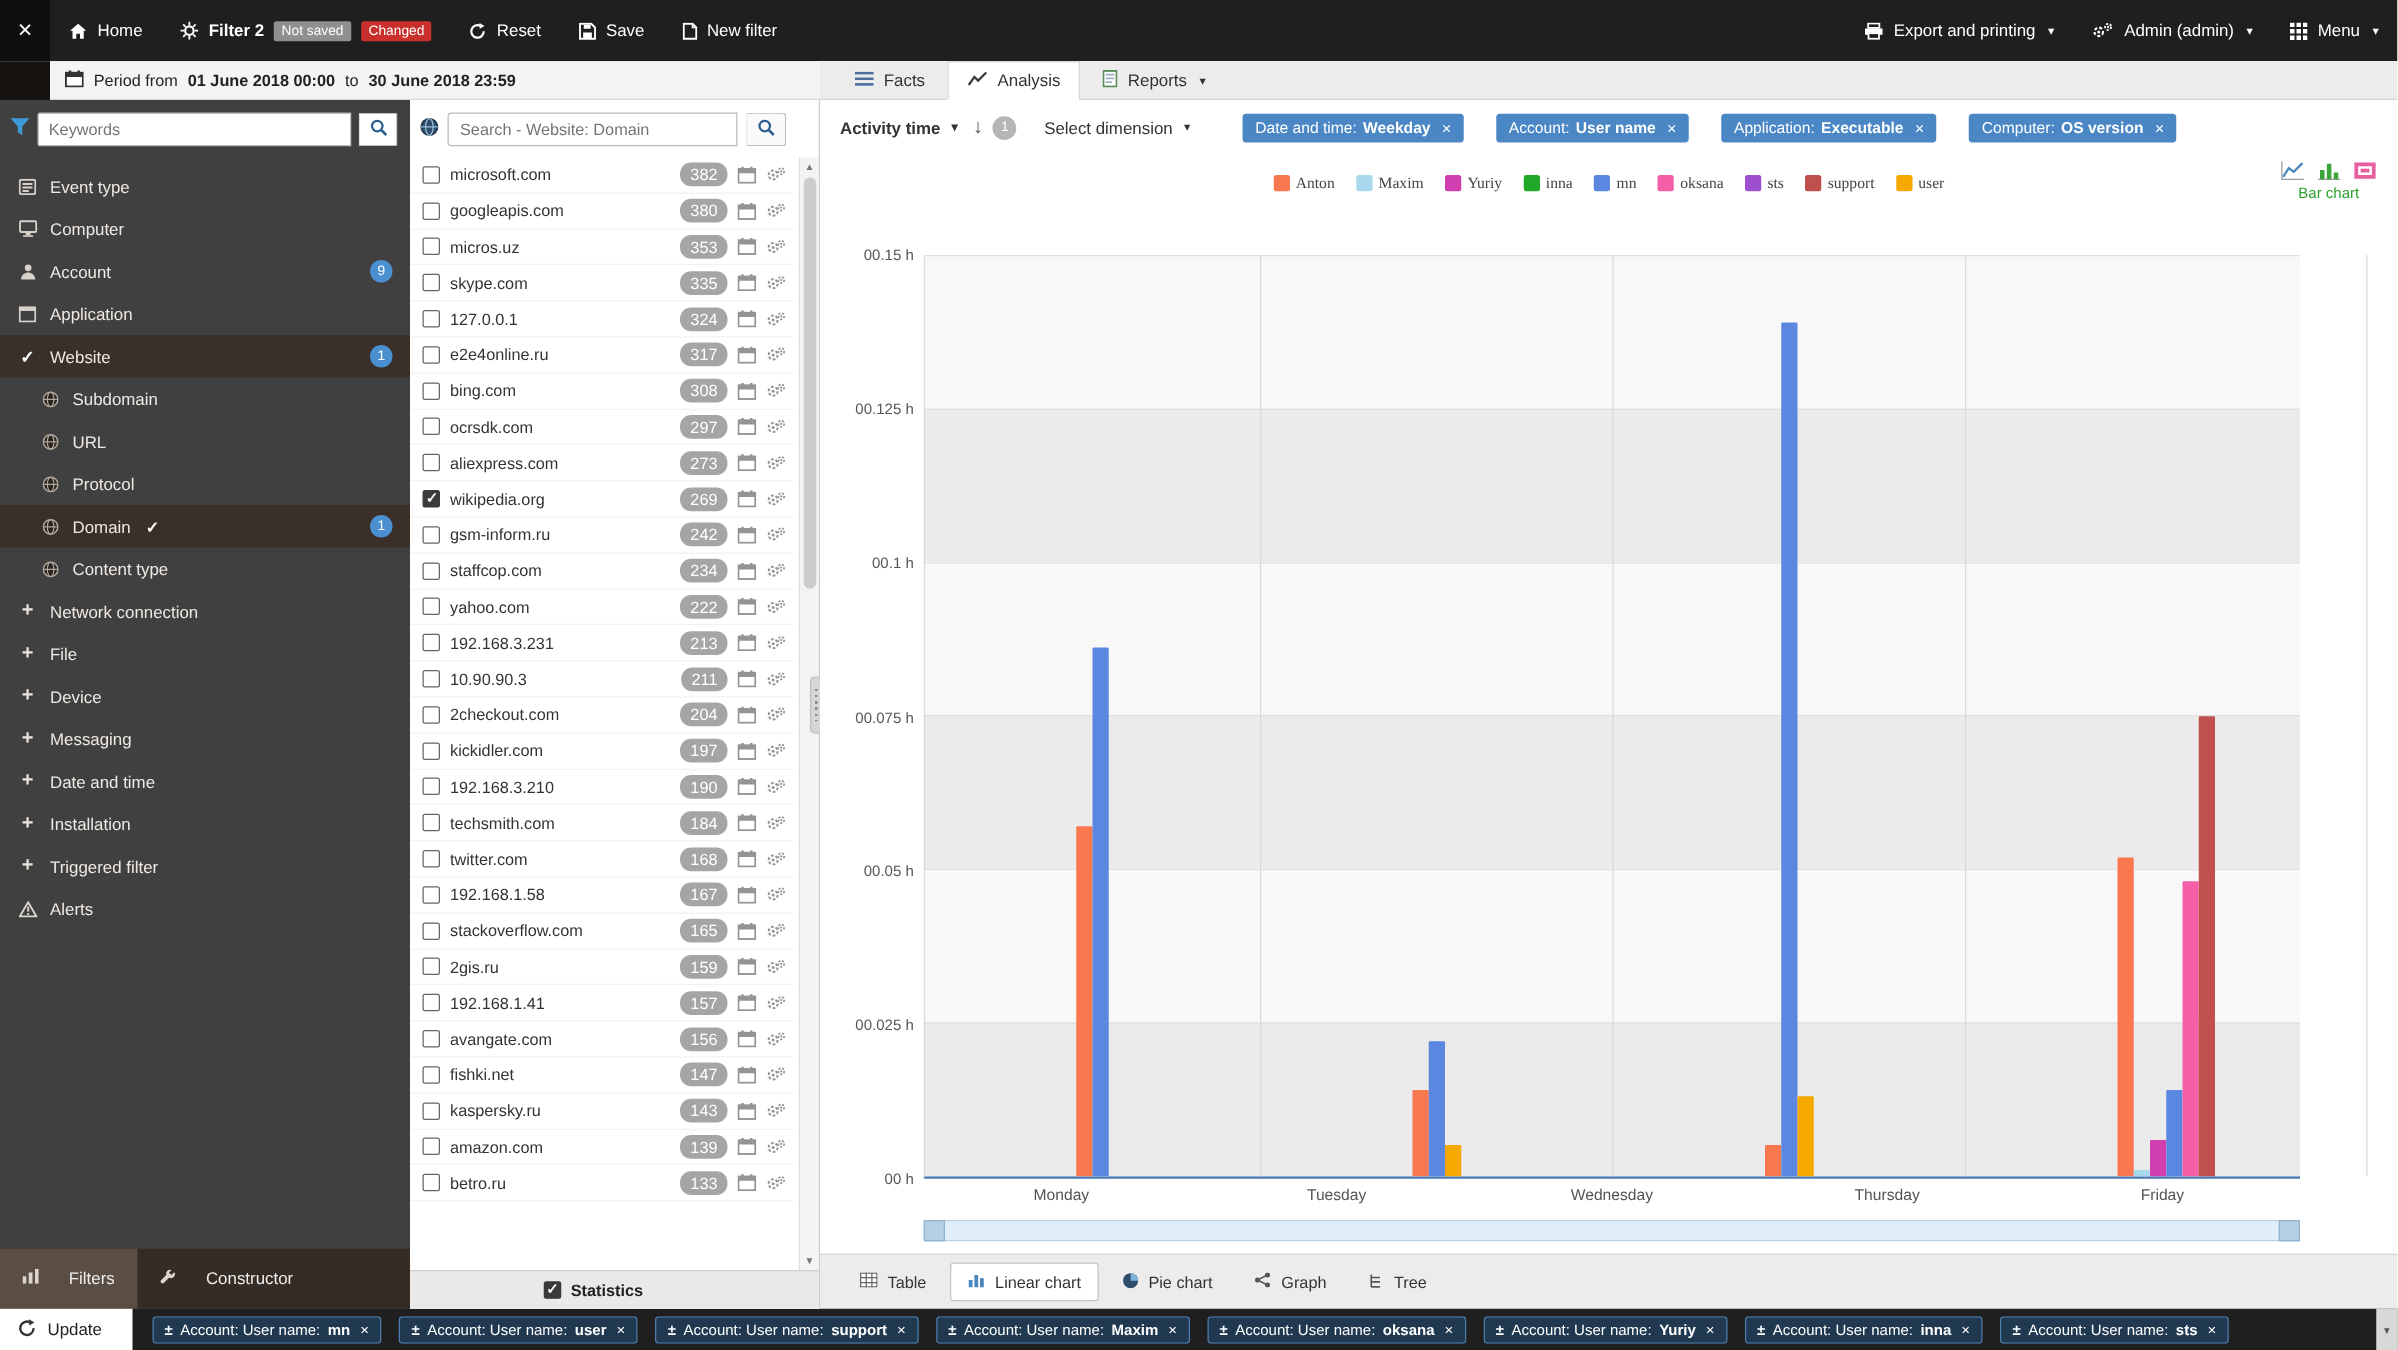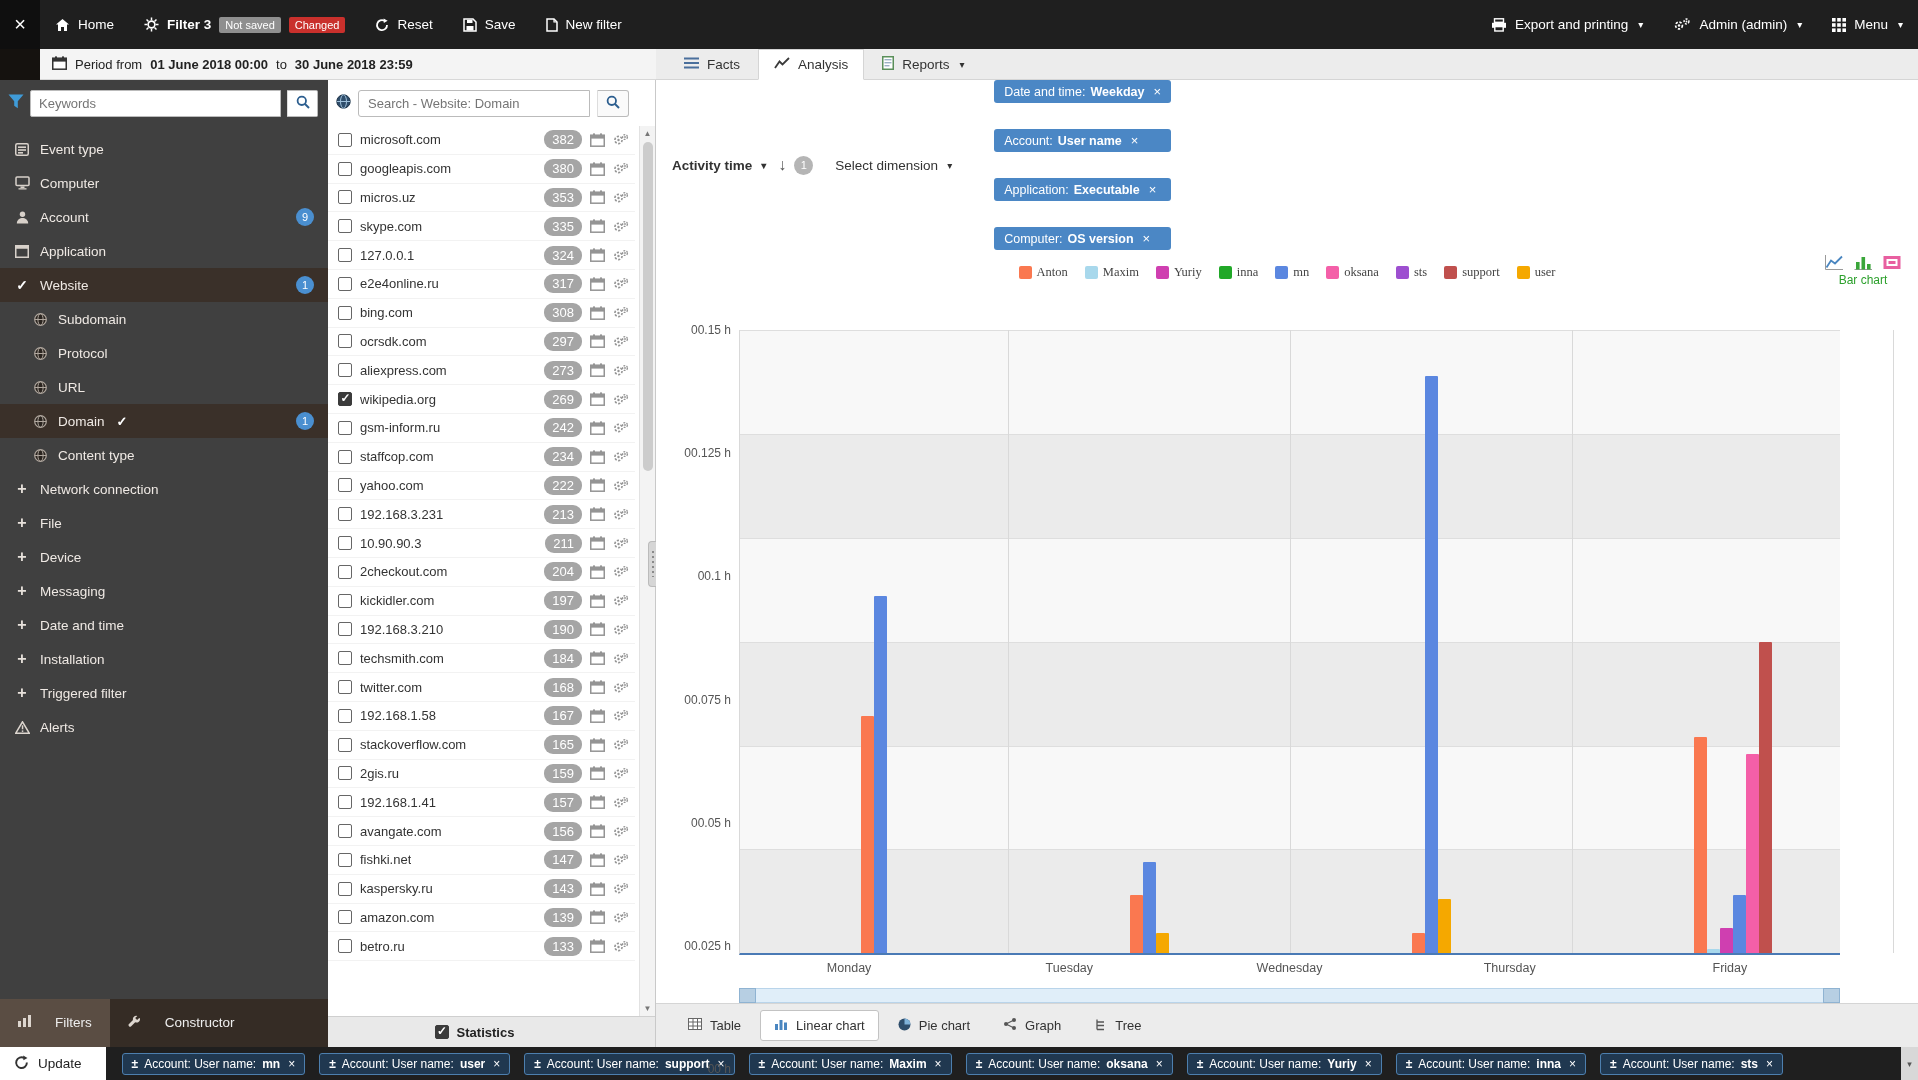--- a/index.html
+++ b/index.html
@@ -67,21 +67,21 @@
   
   .main-pane { flex:1; display:flex; flex-direction:column; min-width:0; background:#fff; }
   .main-tabs { flex:0 0 31px; background:#ececec; border-bottom:1px solid #d5d5d5; display:flex; align-items:stretch; padding-left:12px; gap:2px; }
   .m-tab { display:flex; align-items:center; gap:8px; padding:0 15px; font-size:13.5px; color:#333; cursor:pointer; border:1px solid transparent; margin-bottom:-1px; }
   .m-tab.active { background:#fff; border:1px solid #d5d5d5; border-bottom-color:#fff; }
   .toolbar { flex:0 0 44px; display:flex; align-items:center; padding:0 16px; background:#fff; }
   .dim-select { display:flex; align-items:center; gap:7px; font-weight:bold; font-size:13.5px; cursor:pointer; }
   .sort-arrow { color:#555; font-size:16px; margin-left:12px; cursor:pointer; }
   .sort-badge { width:19px; height:19px; border-radius:50%; background:#b5b5b5; color:#fff; font-size:11px; display:flex; align-items:center; justify-content:center; margin-left:8px; }
   .select-dim { display:flex; align-items:center; gap:7px; font-size:13.5px; margin-left:22px; cursor:pointer; }
-  .chips { display:flex; gap:26px; margin-left:42px;flex-direction:column; }
+  .chips { display:flex; gap:26px; margin-left:42px; }
   .chip { background:#4b87c5; color:#fff; border-radius:3px; padding:4px 10px; font-size:12.5px; display:flex; gap:5px; align-items:center; white-space:nowrap; }
   .chip b { font-weight:bold; }
   .chip .x { margin-left:4px; cursor:pointer; font-size:13px; }
 
   .chart-panel { flex:1; background:#fff; display:flex; flex-direction:column; min-height:0; }
   .chart-header { flex:0 0 44px; display:flex; align-items:center; justify-content:center; position:relative; }
   .legend { display:flex; gap:17px; align-items:center; }
   .legend-item { display:flex; gap:5px; align-items:center; font-size:12.5px; color:#444; cursor:pointer;font-family:Liberation Serif, serif; }
   .legend-swatch { width:13px; height:13px; border-radius:2px; }
   .chart-types { position:absolute; right:16px; top:4px; display:flex; flex-direction:column; align-items:center; }
@@ -147,21 +147,21 @@
               <line x1="0.5" y1="8" x2="3.5" y2="8"></line>
               <line x1="12.5" y1="8" x2="15.5" y2="8"></line>
               <line x1="2.7" y1="2.7" x2="4.8" y2="4.8"></line>
               <line x1="11.2" y1="11.2" x2="13.3" y2="13.3"></line>
               <line x1="2.7" y1="13.3" x2="4.8" y2="11.2"></line>
               <line x1="11.2" y1="4.8" x2="13.3" y2="2.7"></line>
             </g>
             <circle cx="8" cy="8" r="3.6" fill="none" stroke="#fff" stroke-width="1.8"></circle>
           </svg>
         </span>
-      <b>Filter 3</b>
+      <b>Filter 2</b>
       <span class="badge-notsaved">Not saved</span>
       <span class="badge-changed">Changed</span>
     </div>
     <div class="tb-item">
       <span class="tb-icon">
           <svg width="14" height="14" viewBox="0 0 14 14">
             <path d="M12,7 A5,5 0 1 1 9.5,2.8" fill="none" stroke="#fff" stroke-width="1.8"></path>
             <path d="M8.6,0.4 L12.6,2.8 L8.8,5 Z" fill="#fff"></path>
           </svg>
         </span>
@@ -323,31 +323,31 @@
                 <span class="tree-label">Subdomain</span>
               </div>
               <div class="tree-item indent">
                 <span class="ticon">
                   <svg width="13" height="13" viewBox="0 0 13 13">
                     <circle cx="6.5" cy="6.5" r="5.8" fill="#2a241f" stroke="#b0a79e" stroke-width="1.2"></circle>
                     <ellipse cx="6.5" cy="6.5" rx="2.6" ry="5.8" fill="none" stroke="#b0a79e" stroke-width="1"></ellipse>
                     <line x1="0.7" y1="6.5" x2="12.3" y2="6.5" stroke="#b0a79e" stroke-width="1"></line>
                   </svg>
                 </span>
-                <span class="tree-label">Protocol</span>
+                <span class="tree-label">URL</span>
               </div>
               <div class="tree-item indent">
                 <span class="ticon">
                   <svg width="13" height="13" viewBox="0 0 13 13">
                     <circle cx="6.5" cy="6.5" r="5.8" fill="#2a241f" stroke="#b0a79e" stroke-width="1.2"></circle>
                     <ellipse cx="6.5" cy="6.5" rx="2.6" ry="5.8" fill="none" stroke="#b0a79e" stroke-width="1"></ellipse>
                     <line x1="0.7" y1="6.5" x2="12.3" y2="6.5" stroke="#b0a79e" stroke-width="1"></line>
                   </svg>
                 </span>
-                <span class="tree-label">URL</span>
+                <span class="tree-label">Protocol</span>
               </div>
               <div class="tree-item selected indent">
                 <span class="ticon">
                   <svg width="13" height="13" viewBox="0 0 13 13">
                     <circle cx="6.5" cy="6.5" r="5.8" fill="#2a241f" stroke="#b0a79e" stroke-width="1.2"></circle>
                     <ellipse cx="6.5" cy="6.5" rx="2.6" ry="5.8" fill="none" stroke="#b0a79e" stroke-width="1"></ellipse>
                     <line x1="0.7" y1="6.5" x2="12.3" y2="6.5" stroke="#b0a79e" stroke-width="1"></line>
                   </svg>
                 </span>
                 <span class="tree-label">Domain</span>

